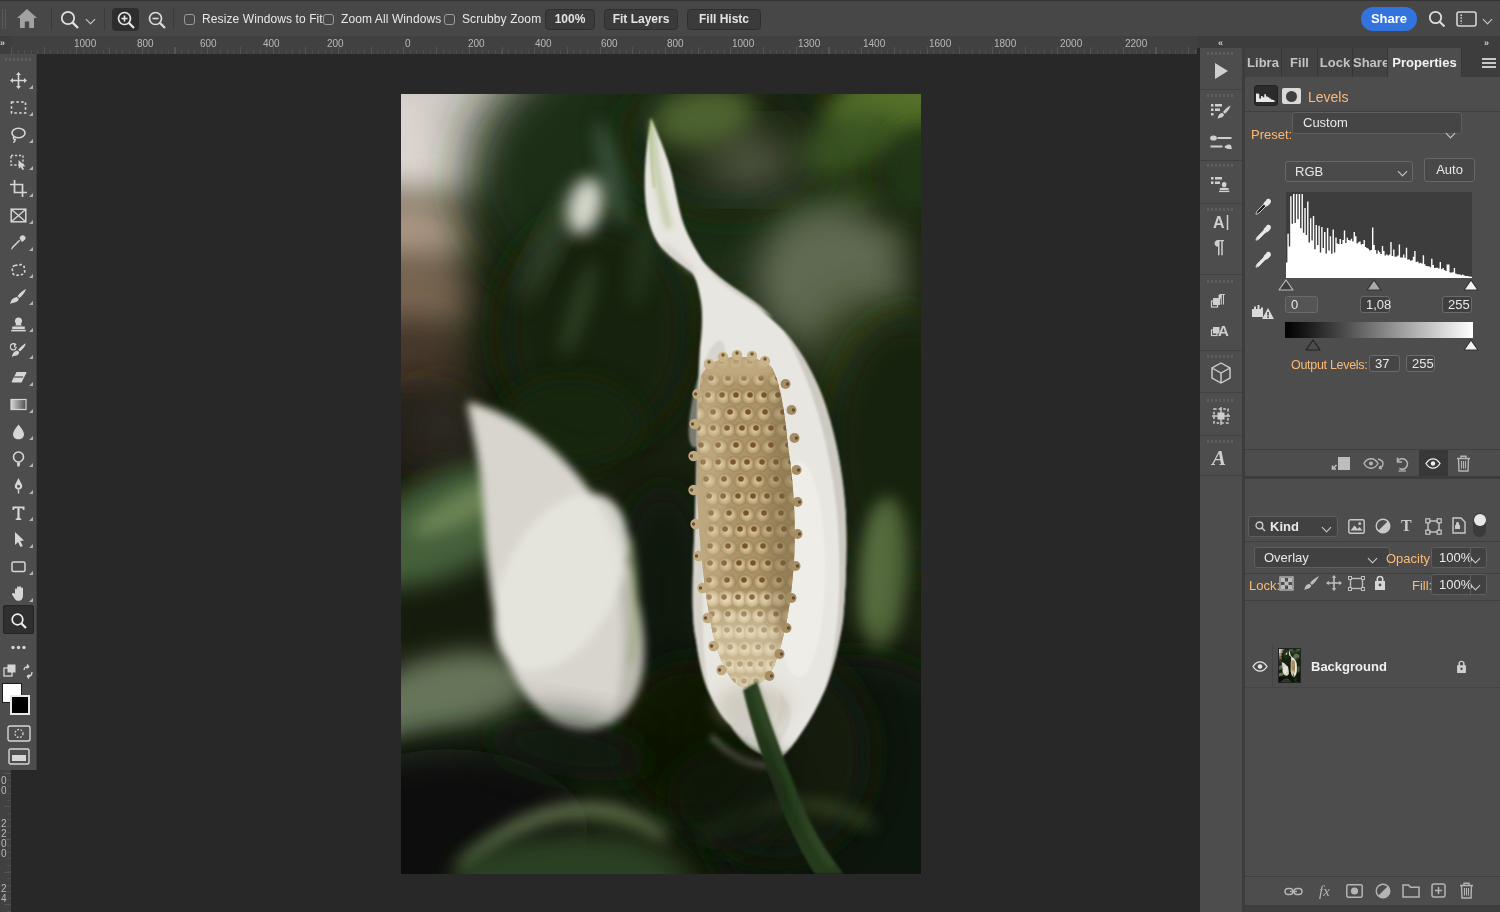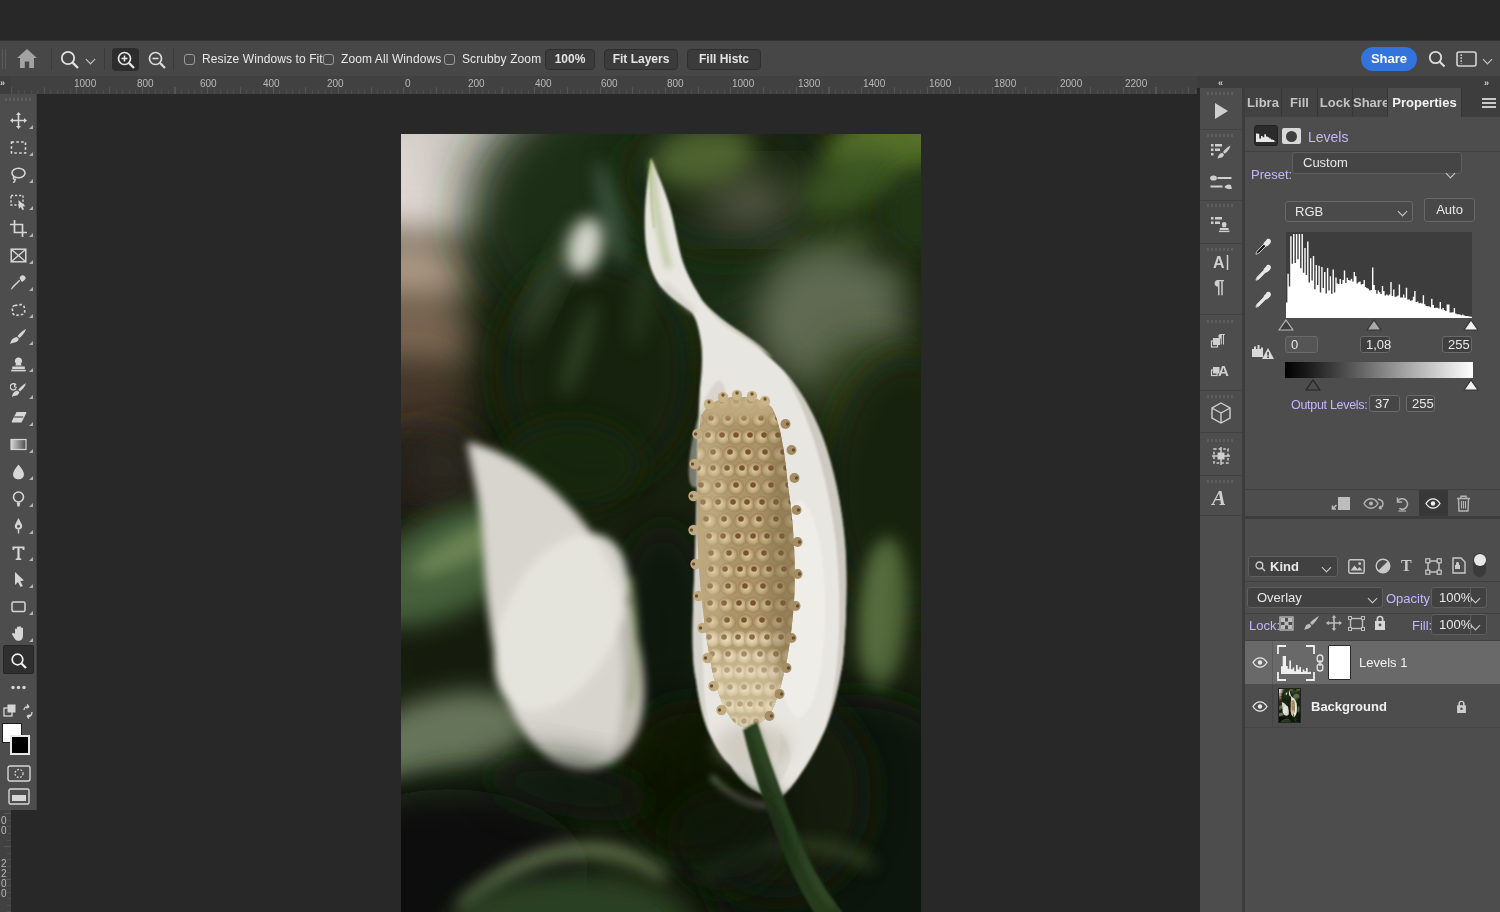--- a/index.html
+++ b/index.html
@@ -1,19 +1,19 @@
 <!DOCTYPE html>
 <html><head>
 <meta charset="utf-8">
 <style>
   * { margin:0; padding:0; box-sizing:border-box; }
   html,body { width:1500px; height:912px; overflow:hidden; background:#282828;
     font-family:"Liberation Sans", sans-serif; }
   .abs { position:absolute; }
-  #stage { position:relative; width:1500px; height:804px;margin-top:40px; }
+  #stage { position:relative; width:1500px; height:804px; }
 
   
   #topbar { left:0; top:0; width:1500px; height:36px; background:#474747; border-top:1px solid #333; }
   .vdiv { position:absolute; top:7px; height:22px; width:1px; background:#3a3a3a; }
   .tblabel { position:absolute; top:11px; font-size:12px; font-weight:normal; color:#e8e8e8; letter-spacing:.1px; }
   .cbox { position:absolute; top:13px; width:11px; height:11px; border:1.5px solid #9b9b9b; border-radius:3px; }
   .tbtn { position:absolute; top:8px; height:21px; background:#3b3b3b; border:1px solid #2f2f2f;
      border-radius:4px; color:#e3e3e3; font-size:12px; font-weight:bold; text-align:center; line-height:19px; }
 
   
@@ -57,21 +57,21 @@
   
   #rpanel { left:1245px; top:48px; width:255px; height:864px; background:#4d4d4d; }
   .tabbar { position:absolute; left:0; width:255px; height:29px; background:#3d3d3d; }
   .tab { position:absolute; top:0; height:29px; background:#424242; color:#c3c3c3;
      font-size:13px; font-weight:bold; text-align:center; line-height:29px; border-right:1px solid #363636; overflow:hidden; }
   .tab.active { background:#4d4d4d; color:#f2f2f2; }
   .hamb { position:absolute; width:14px; height:10px; border-top:2px solid #c9c9c9; border-bottom:2px solid #c9c9c9; }
   .hamb::after { content:""; position:absolute; left:0; top:2px; width:14px; height:2px; background:#c9c9c9; }
   .field { position:absolute; background:#404040; border:1px solid #646464; border-radius:3px;
      color:#e8e8e8; font-size:13px; }
-  .plabel { position:absolute; color:#c4b5fd; font-size:13px; }
+  .plabel { position:absolute; color:#fdba74; font-size:13px; }
   .chev { position:absolute; width:8px; height:8px; }
   .chev::before { content:""; position:absolute; left:0; top:1px; width:6px; height:6px;
      border-right:1.6px solid #cfcfcf; border-bottom:1.6px solid #cfcfcf; transform:rotate(45deg); }
   .divline { position:absolute; left:0; width:255px; height:1px; background:#404040; }
 </style>
 </head>
 <body>
 <div id="stage">
 
   <div id="canvas" class="abs"></div>
@@ -965,21 +965,21 @@
 <rect x="12.2" y="12.2" width="4" height="4" fill="#4d4d4d" stroke="#c9c9c9" stroke-width="1.2"></rect>
         </svg>
         <svg class="abs" style="left:207px;top:10px" width="14" height="17" viewBox="0 0 14 17">
 <path d="M1 1 L9 1 L13 5 L13 16 L1 16 Z" fill="none" stroke="#c9c9c9" stroke-width="1.4"></path>
 <path d="M4 8 L4 6.5 C4 4.5 7 4.5 7 6.5 L7 8 M3 8 L8 8 L8 12 L3 12 Z" fill="#c9c9c9"></path>
         </svg>
         <div class="abs" style="left:228px;top:6px;width:13px;height:24px;background:#3a3a3a;border-radius:7px">
           <div style="position:absolute;left:0.5px;top:0.5px;width:12px;height:12px;border-radius:50%;background:#e8e8e8"></div>
         </div>
         <div class="divline" style="top:34px"></div>
-        <div class="field" style="left:2px;top:40px;width:136px;height:21px;line-height:19px;background:#414141;border-color:#5e5e5e"><span style="margin-left:9px">Overlay</span></div>
+        <div class="field" style="left:9px;top:40px;width:136px;height:21px;line-height:19px;background:#414141;border-color:#5e5e5e"><span style="margin-left:9px">Overlay</span></div>
         <div class="chev" style="left:124px;top:47px"></div>
         <div class="plabel" style="left:141px;top:44px">Opacity:</div>
         <div class="field" style="left:186px;top:40px;width:56px;height:21px;line-height:19px;background:#414141;border-color:#5e5e5e"><span style="margin-left:7px">100%</span><div style="position:absolute;left:38px;top:0;width:1px;height:19px;background:#5e5e5e"></div></div>
         <div class="chev" style="left:227px;top:47px"></div>
         <div class="divline" style="top:66px"></div>
         <div class="plabel" style="left:4px;top:71px">Lock:</div>
         <svg class="abs" style="left:34px;top:69px" width="15" height="15" viewBox="0 0 15 15">
 <rect x="1" y="1" width="13" height="13" fill="none" stroke="#bdbdbd" stroke-width="1.3"></rect>
 <rect x="2" y="2" width="4" height="4" fill="#bdbdbd"></rect>
           <rect x="9" y="2" width="4" height="4" fill="#bdbdbd"></rect>
@@ -1002,38 +1002,20 @@
 <rect x="13.5" y="11.5" width="3" height="3" fill="#4d4d4d" stroke="#bdbdbd" stroke-width="1"></rect>
         </svg>
         <svg class="abs" style="left:128px;top:67px" width="14" height="17" viewBox="0 0 14 17">
 <path d="M3.5 7 L3.5 5 C3.5 0.8 10.5 0.8 10.5 5 L10.5 7 L12 7 L12 16 L2 16 L2 7 Z M5.2 7 L8.8 7 L8.8 5 C8.8 2.8 5.2 2.8 5.2 5 Z" fill="#d6d6d6" fill-rule="evenodd"></path>
 <circle cx="7" cy="11" r="1.4" fill="#4d4d4d"></circle>
         </svg>
         <div class="plabel" style="left:167px;top:71px">Fill:</div>
         <div class="field" style="left:186px;top:67px;width:56px;height:21px;line-height:19px;background:#414141;border-color:#5e5e5e"><span style="margin-left:7px">100%</span><div style="position:absolute;left:38px;top:0;width:1px;height:19px;background:#5e5e5e"></div></div>
         <div class="chev" style="left:227px;top:74px"></div>
         <div class="divline" style="top:93px"></div>
-        <div class="abs" style="left:0;top:94px;width:255px;height:43px;background:#696969">
-          <svg class="abs" style="left:7px;top:16px" width="16" height="11" viewBox="0 0 16 11">
-<path d="M1 5.5 C3.2 2 5.5 0.8 8 0.8 C10.5 0.8 12.8 2 15 5.5 C12.8 9 10.5 10.2 8 10.2 C5.5 10.2 3.2 9 1 5.5 Z" fill="none" stroke="#e8e8e8" stroke-width="1.3"></path>
-<circle cx="8" cy="5.5" r="2.2" fill="#e8e8e8"></circle>
-          </svg>
-          <div class="abs" style="left:27px;top:0;width:1px;height:43px;background:#5b5b5b"></div>
-          <svg class="abs" style="left:32px;top:4px" width="38" height="36" viewBox="0 0 38 36">
-<path d="M1 9 L1 1 L9 1 M29 1 L37 1 L37 9 M37 27 L37 35 L29 35 M9 35 L1 35 L1 27" fill="none" stroke="#efefef" stroke-width="1.8"></path>
-<path transform="translate(4,11)" d="M0,18V4.5H0.0V10.3H1.7V0H3.3V0H5.0V10.1H6.7V12.8H8.3V4.5H10.0V13.2H11.7V11.5H13.3V15.2H15.0V9.0H16.7V13.6H18.3V11.0H20.0V16.1H21.7V13.5H23.3V15.3H25.0V12.1H26.7V16.3H28.3V15.7H30.0V18 Z" fill="#efefef"></path>
-          </svg>
-          <svg class="abs" style="left:70px;top:13px" width="10" height="18" viewBox="0 0 10 18">
-<rect x="2.2" y="1" width="5.6" height="7" rx="2.8" fill="none" stroke="#e0e0e0" stroke-width="1.4"></rect>
-<rect x="2.2" y="10" width="5.6" height="7" rx="2.8" fill="none" stroke="#e0e0e0" stroke-width="1.4"></rect>
-<line x1="5" y1="6" x2="5" y2="12" stroke="#e0e0e0" stroke-width="1.4"></line>
-          </svg>
-          <div class="abs" style="left:83px;top:4px;width:23px;height:35px;background:#fff;border:1.5px solid #2a2a2a;border-radius:1px"></div>
-          <div class="plabel" style="left:114px;top:14px;color:#f2f2f2">Levels 1</div>
-        </div>
         <div class="abs" style="left:0;top:137px;width:255px;height:44px;background:#4d4d4d;border-bottom:1px solid #454545">
           <svg class="abs" style="left:7px;top:17px" width="16" height="11" viewBox="0 0 16 11">
 <path d="M1 5.5 C3.2 2 5.5 0.8 8 0.8 C10.5 0.8 12.8 2 15 5.5 C12.8 9 10.5 10.2 8 10.2 C5.5 10.2 3.2 9 1 5.5 Z" fill="none" stroke="#e8e8e8" stroke-width="1.3"></path>
 <circle cx="8" cy="5.5" r="2.2" fill="#e8e8e8"></circle>
           </svg>
           <div class="abs" style="left:27px;top:0;width:1px;height:44px;background:#454545"></div>
           <div class="abs" style="left:33px;top:4px;width:23px;height:35px;border:1px solid #222">
             <svg width="21" height="33" viewBox="0 0 520 780" preserveAspectRatio="none" style="display:block">
               <defs>
 <filter id="b25" x="-60%" y="-60%" width="220%" height="220%">

